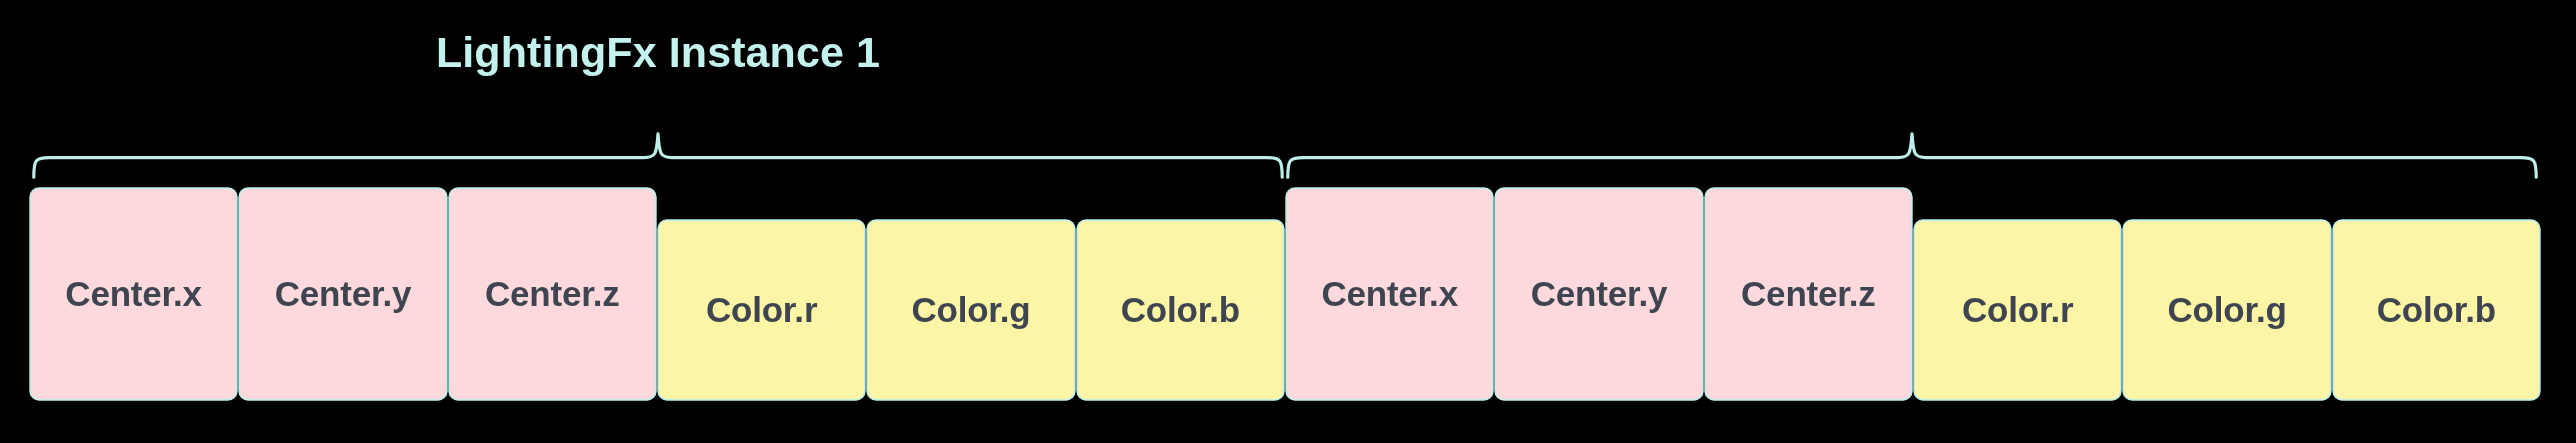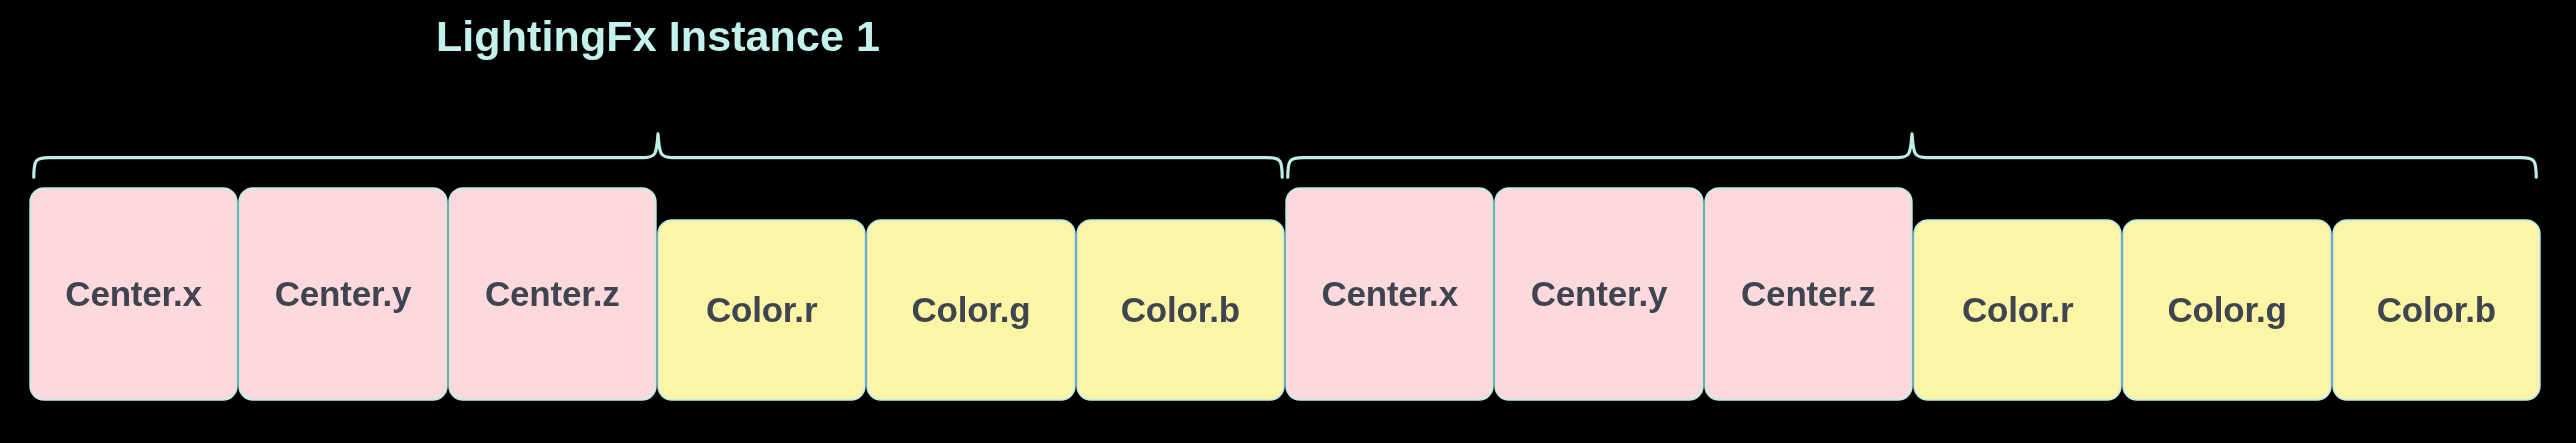--- a/index.html
+++ b/index.html
@@ -27,21 +27,21 @@
     position: absolute;
     top: 15.3px;
     font-size: 43px;
     font-weight: bold;
     color: #C3F2EC;
     text-align: center;
     letter-spacing: 0.1px;
     white-space: nowrap;
     line-height: 1.0;
   }
-  #title-1 { left: 31px;   width: 1254px; }
+  #title-1 { left: 31px;   width: 1254px; margin-top: 16px; }
   #title-2 { left: 1285px; width: 1254px; }
 
   
   .brace-wrap {
     position: absolute;
     top: 131px;
     height: 49px;
   }
   #brace-1 { left: 31px;   width: 1254px; }
   #brace-2 { left: 1285px; width: 1254px; }
@@ -67,21 +67,21 @@
     width: 2508px;
     height: 210px;
     display: flex;
     gap: 4.2px;
   }
   .field-cell {
     flex: 1 1 0;
     display: flex;
     align-items: center;
     justify-content: center;
-    border-radius: 13px;
+    border-radius: 8px;
     box-shadow: 0 0 0 1.7px #BDEFE8;
     box-sizing: border-box;
   }
   .field-cell.pink   { background: #FDD8DC; }
   .field-cell.yellow { background: #FCF5A6; margin-top: 32px; }
 
   .field-label {
     font-size: 35px;
     font-weight: bold;
     color: #3F4550;

